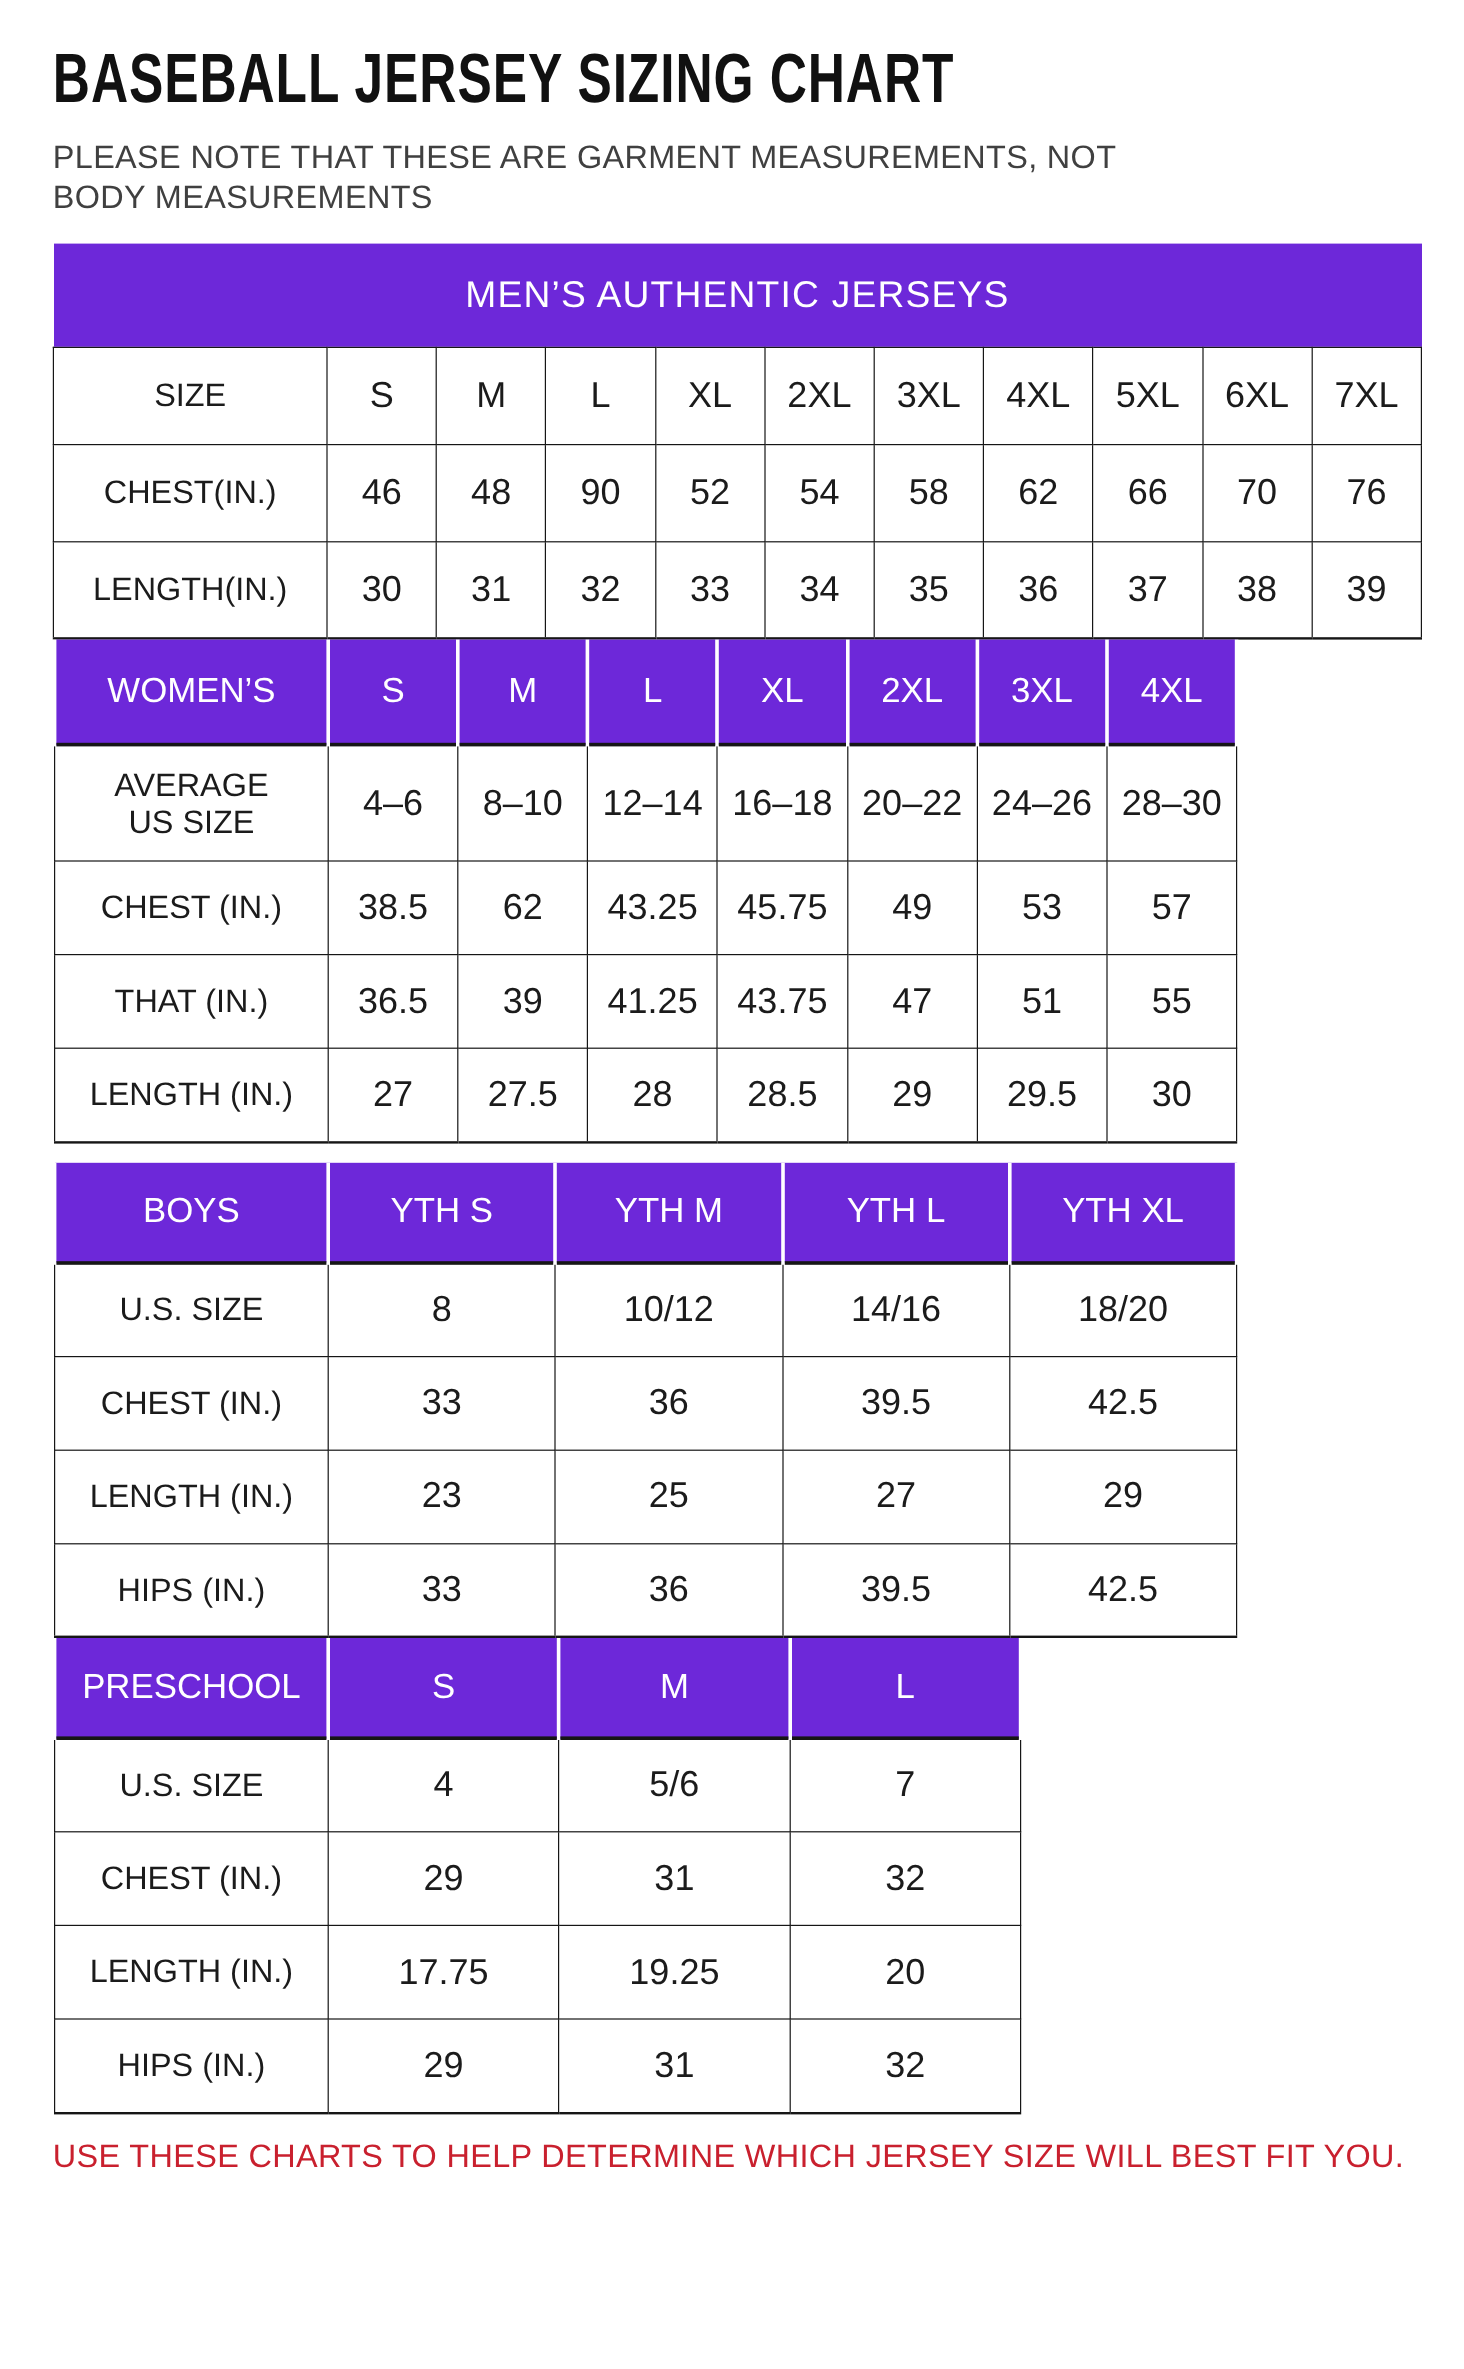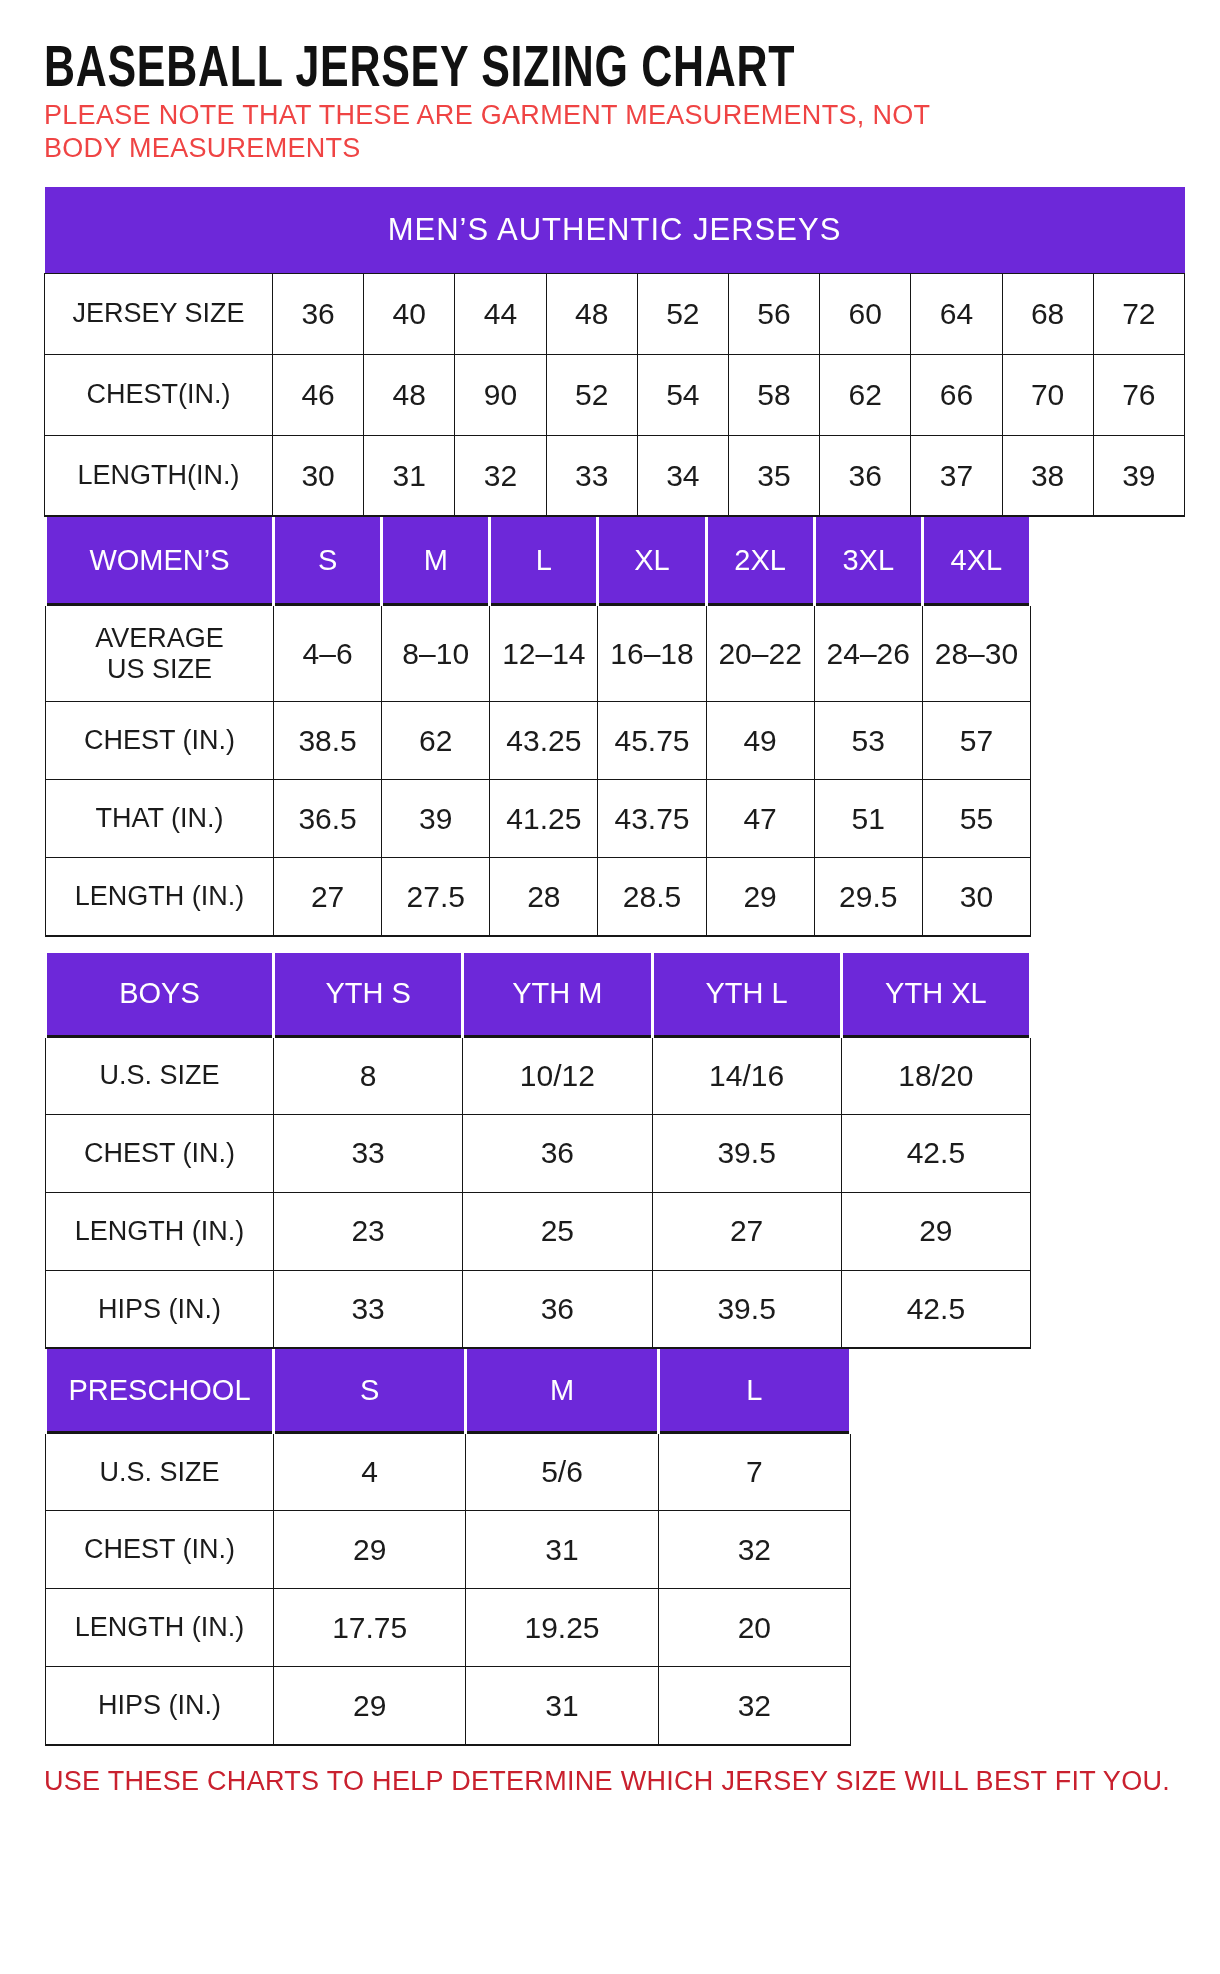--- a/index.html
+++ b/index.html
@@ -15,25 +15,26 @@
     margin:6px 0 0 0;
     font-size:58px;
     font-weight:800;
     letter-spacing:1px;
     white-space:nowrap;
     transform:scaleX(0.74);
     transform-origin:left center;
     color:#111111;
   }
   .note{
+    margin-top:16px;
     max-width:890px;
     font-size:27px;
     line-height:1.22;
     letter-spacing:0.3px;
-    color:#ef4444;
+    color:#404040;
   }
 
   table{
     border-collapse:collapse;
     table-layout:fixed;
     text-align:center;
     margin-top:0;
   }
   #mens-table{width:1141px;margin-top:22px;}
   #womens-table{width:988px;}
@@ -107,31 +108,31 @@
         <col class="labelcol">
         <col span="10">
       </colgroup>
     <thead>
       <tr>
         <th class="caption" colspan="11">MEN’S AUTHENTIC JERSEYS</th>
       </tr>
     </thead>
     <tbody>
         <tr>
-          <th class="label">JERSEY SIZE</th>
-          <td>36</td>
-          <td>40</td>
-          <td>44</td>
-          <td>48</td>
-          <td>52</td>
-          <td>56</td>
-          <td>60</td>
-          <td>64</td>
-          <td>68</td>
-          <td>72</td>
+          <th class="label">SIZE</th>
+          <td>S</td>
+          <td>M</td>
+          <td>L</td>
+          <td>XL</td>
+          <td>2XL</td>
+          <td>3XL</td>
+          <td>4XL</td>
+          <td>5XL</td>
+          <td>6XL</td>
+          <td>7XL</td>
         </tr>
         <tr>
           <th class="label">CHEST(IN.)</th>
           <td>46</td>
           <td>48</td>
           <td>90</td>
           <td>52</td>
           <td>54</td>
           <td>58</td>
           <td>62</td>

